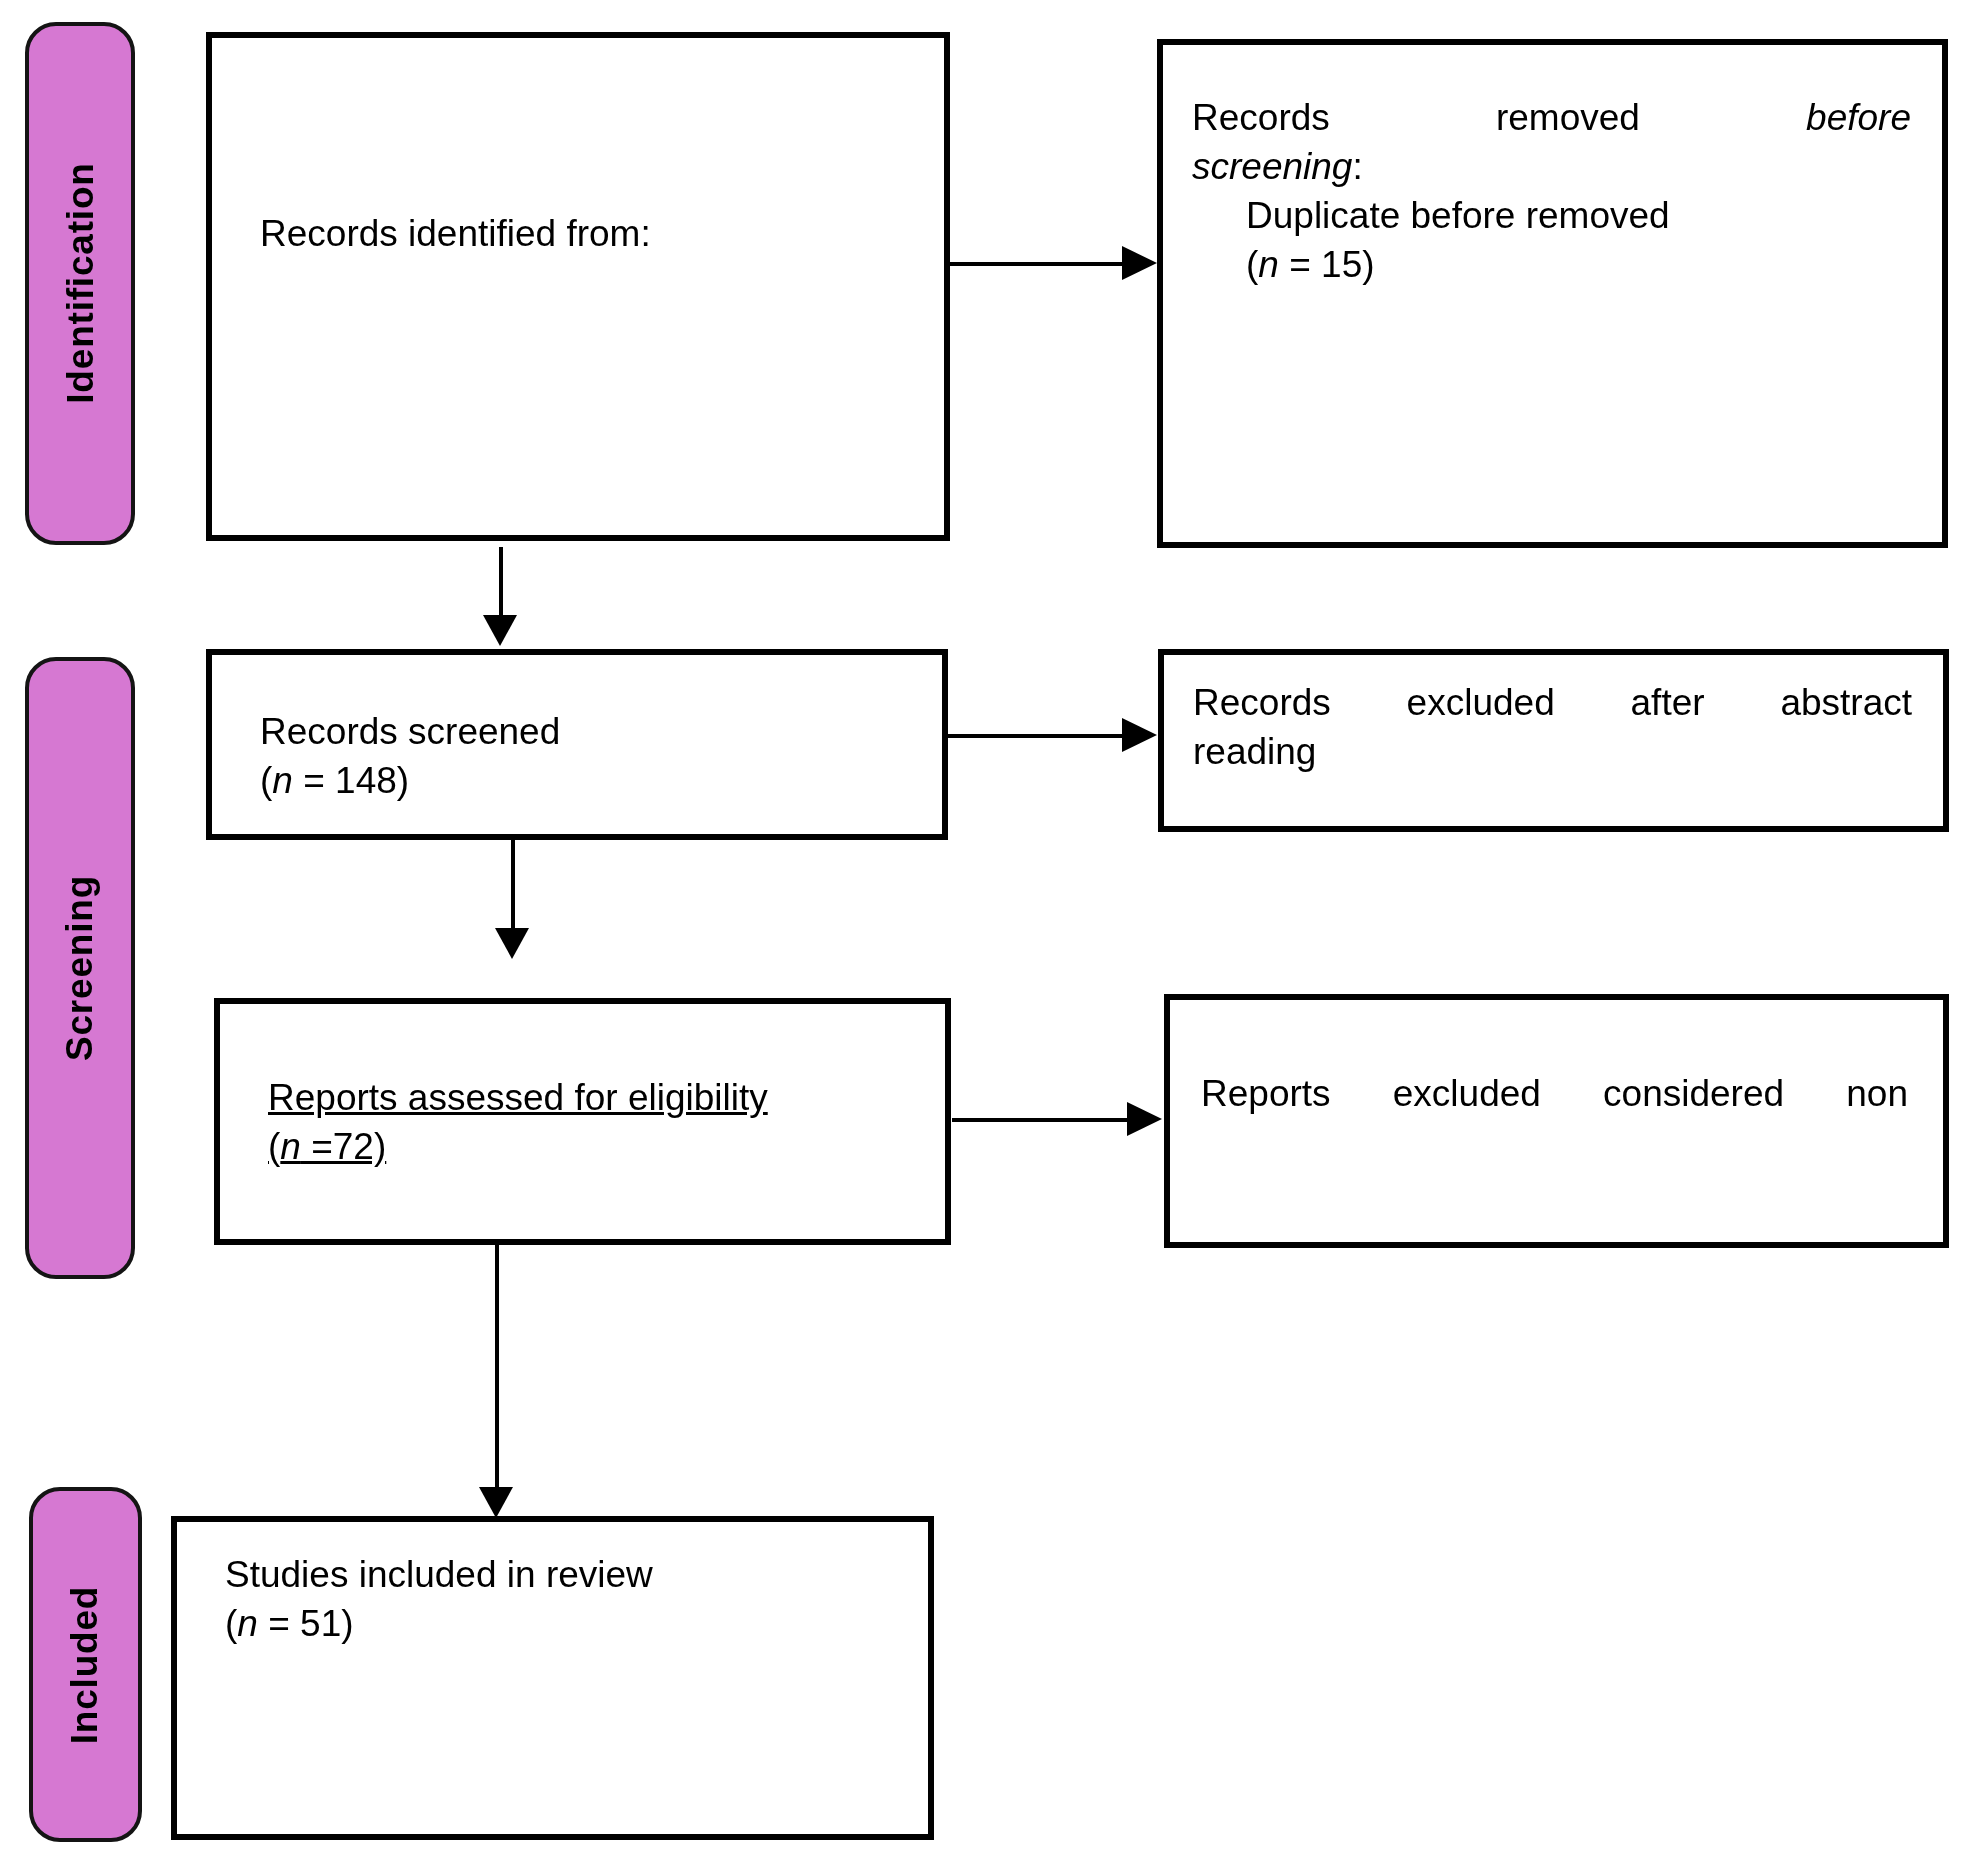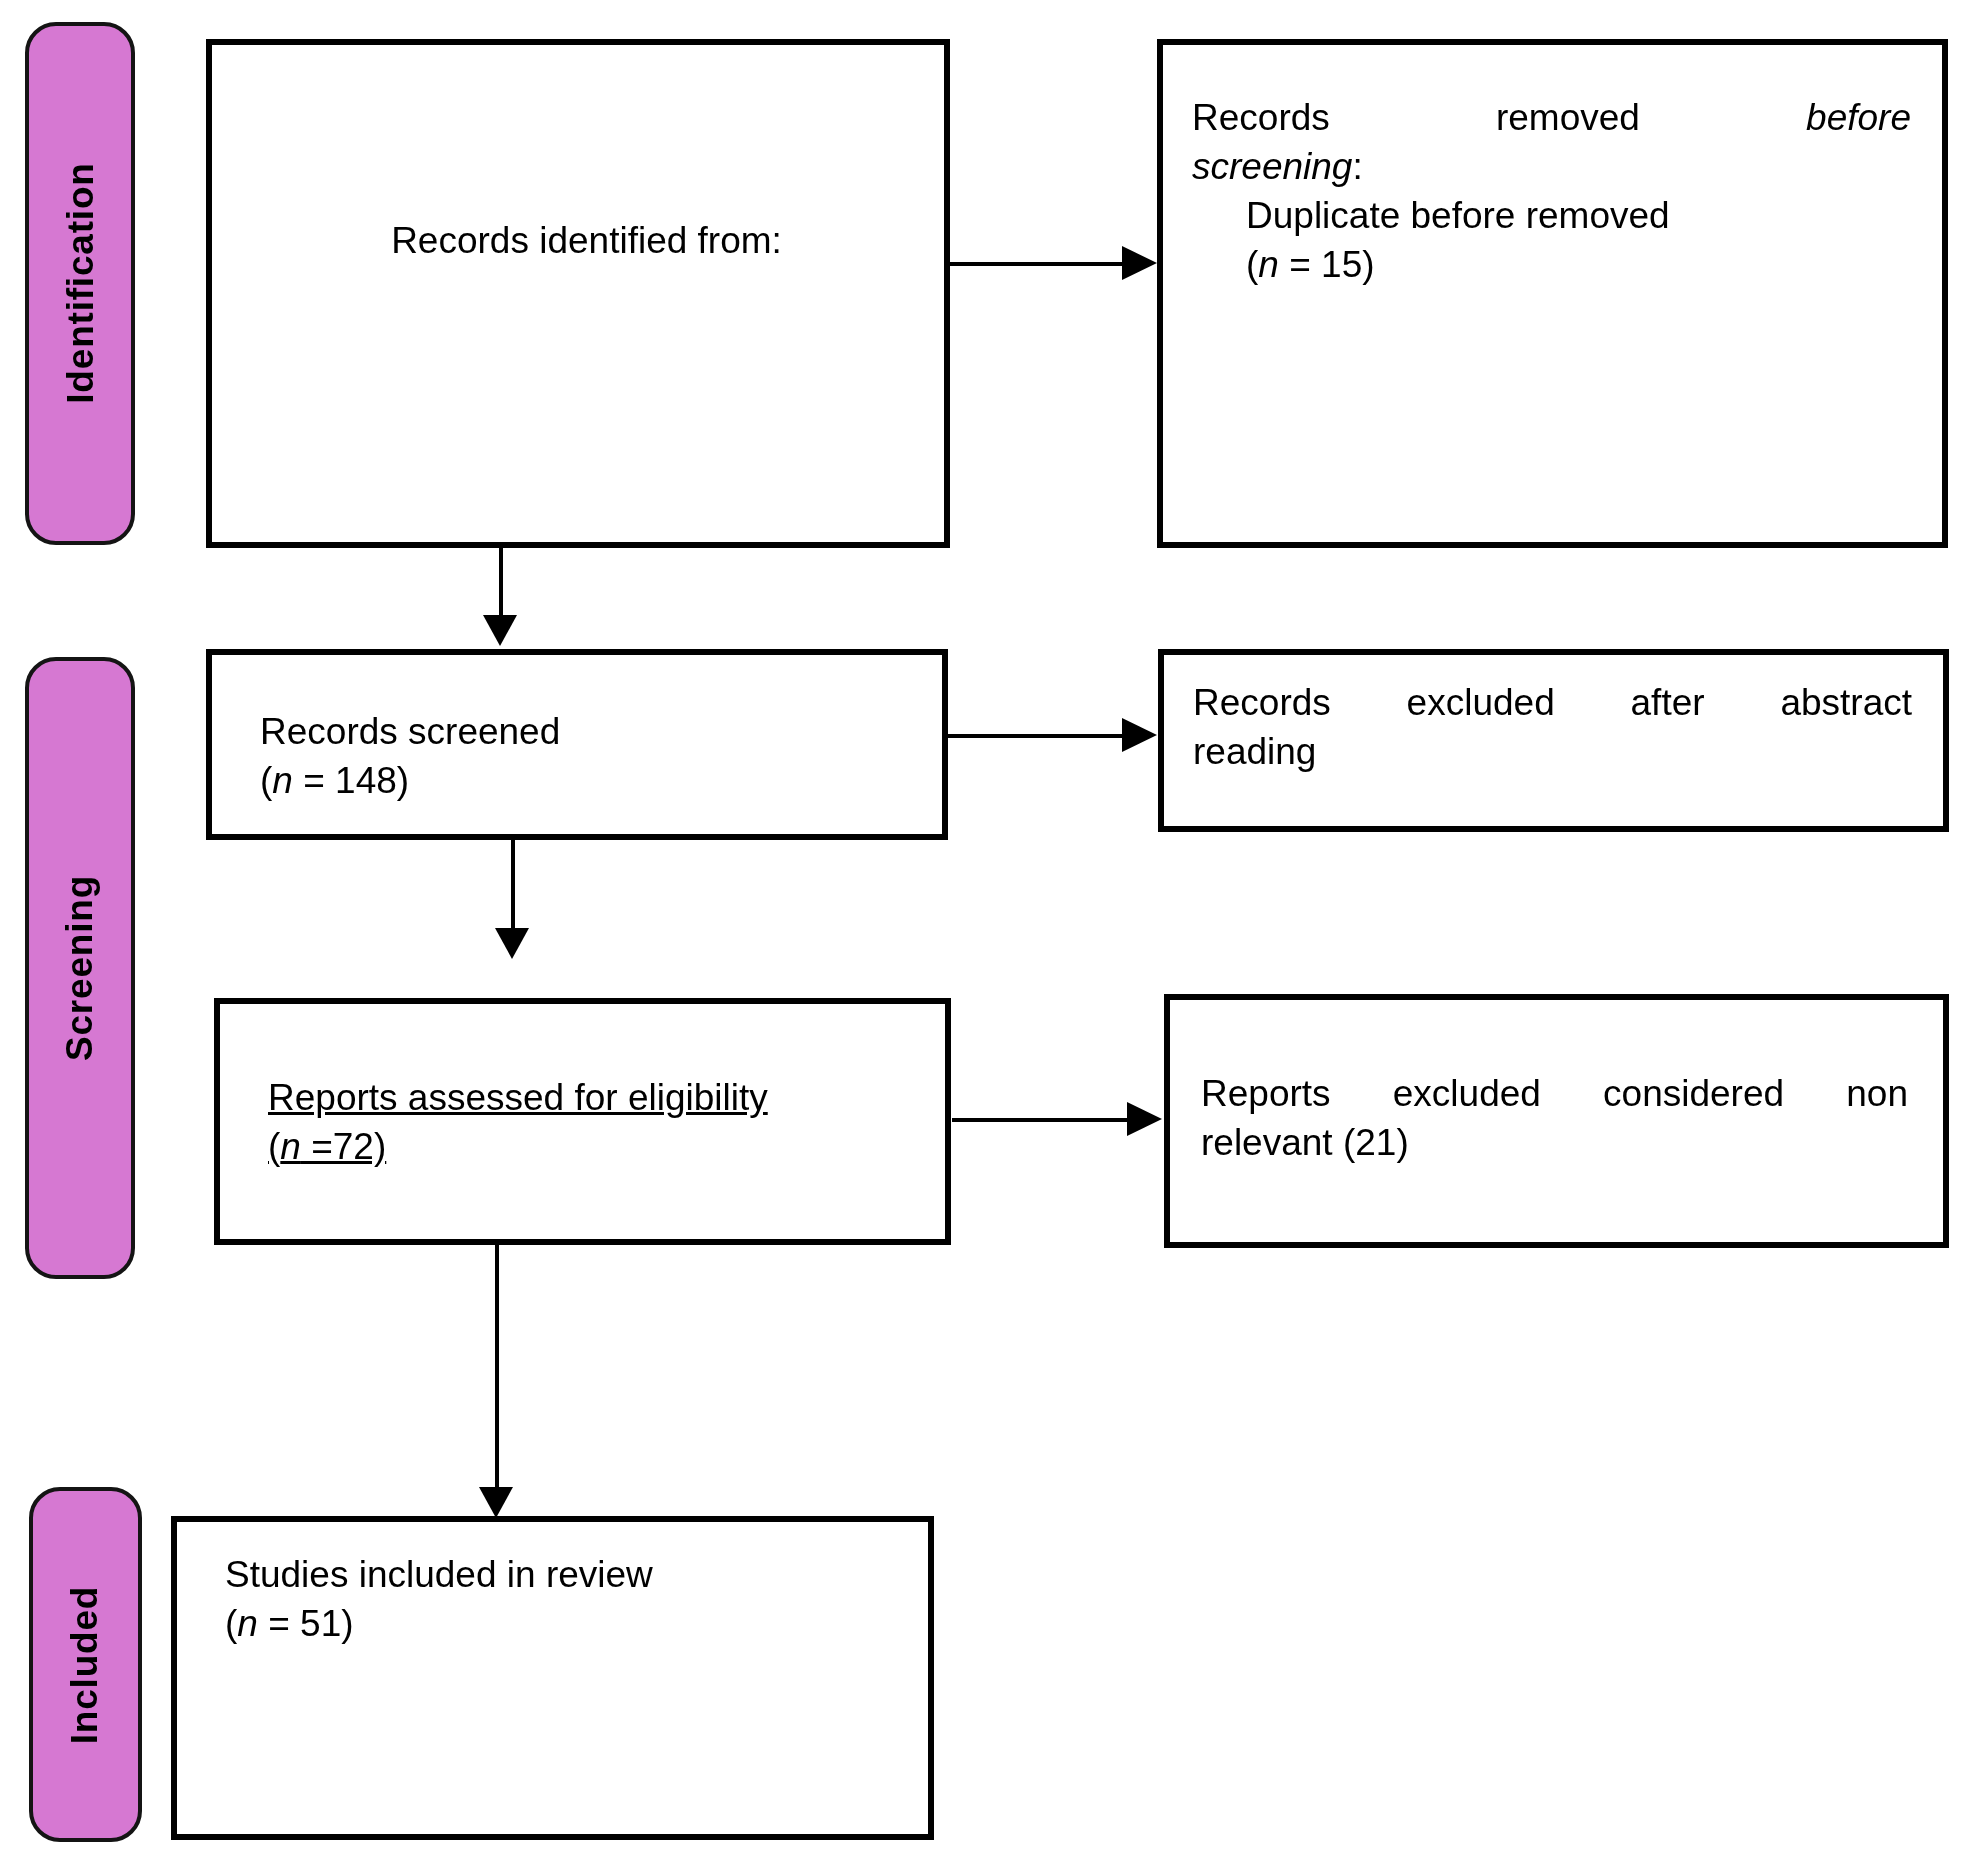--- a/index.html
+++ b/index.html
@@ -44,21 +44,21 @@
     background:#ffffff;
     border:6.2px solid var(--box-border);
     box-sizing:border-box;
   }
   .content{font-size:37px;line-height:49px;}
   .line{white-space:nowrap;}
   .line.justify{white-space:normal;text-align:justify;text-align-last:justify;}
   .line.indent{padding-left:54px;}
   em{font-style:italic;}
 
-  .b1{left:206px;top:39px;width:744px;height:509px;text-align:center;}
+  .b1{left:206px;top:32px;width:744px;height:509px;}
   .b1 .content{padding:171px 31px 0 48px;}
   .b2{left:1157px;top:39px;width:791px;height:509px;}
   .b2 .content{padding:48px 31px 0 29px;}
   .b3{left:206px;top:649px;width:742px;height:191px;}
   .b3 .content{padding:52px 31px 0 48px;}
   .b4{left:1158px;top:649px;width:791px;height:183px;}
   .b4 .content{padding:23px 31px 0 29px;}
   .b5{left:214px;top:998px;width:737px;height:247px;}
   .b5 .content{padding:69px 17px 0 48px;text-decoration:underline;}
   .b6{left:1164px;top:994px;width:785px;height:254px;}
@@ -137,21 +137,20 @@
   <div class="box b5">
     <div class="content">
         <div class="line">Reports assessed for eligibility</div>
         <div class="line">(<em>n</em> =72)</div>
       </div>
   </div>
 
   <div class="box b6">
     <div class="content">
         <div class="line justify">Reports excluded considered non</div>
-        <div class="line">relevant (21)</div>
       </div>
   </div>
 
   <div class="box b7">
     <div class="content">
         <div class="line">Studies included in review</div>
         <div class="line">(<em>n</em> = 51)</div>
       </div>
   </div>
 

